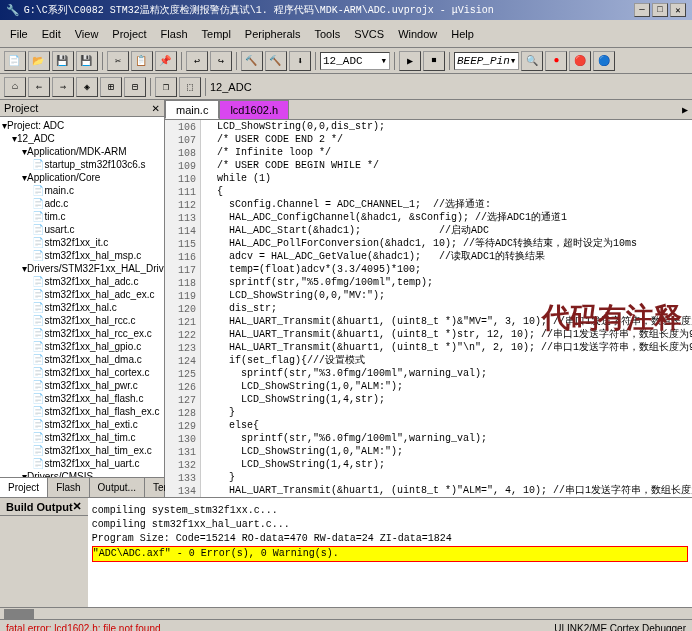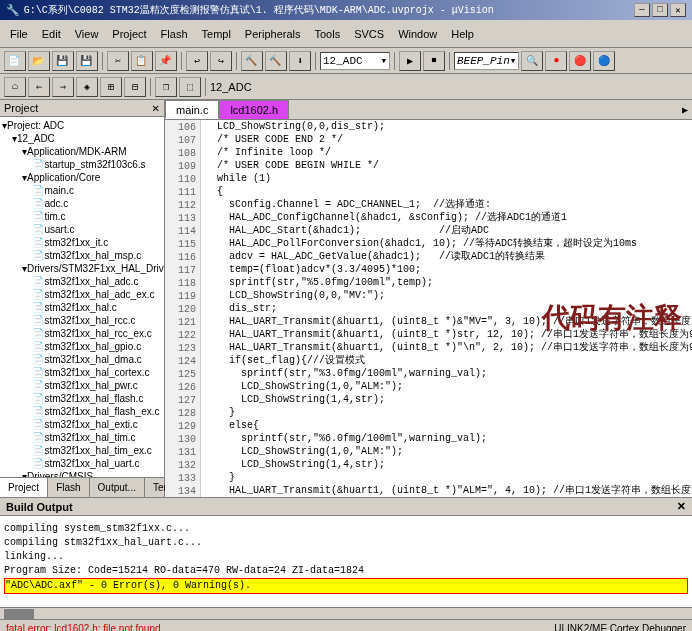--- a/index.html
+++ b/index.html
@@ -218,21 +218,21 @@
       line-height: 1.3;
       text-align: left;
       pointer-events: none;
     }
 
     
     .build-area {
       height: 110px;
       border-top: 1px solid #808080;
       display: flex;
-      flex-direction: column;
+      flex-direction: row;
     }
     .build-header {
       background: #d4d0c8;
       border-bottom: 1px solid #808080;
       padding: 2px 6px;
       font-size: 11px;
       font-family: Arial, sans-serif;
       font-weight: bold;
       display: flex;
       justify-content: space-between;
@@ -540,21 +540,20 @@
 </div>
 
 <div class="build-area">
   <div class="build-header">
     <span>Build Output</span>
     <span>✕</span>
   </div>
   <div class="build-content" id="build-content">
       <div class="build-line">compiling system_stm32f1xx.c...</div>
       <div class="build-line">compiling stm32f1xx_hal_uart.c...</div>
-      <div class="build-line">linking...</div>
       <div class="build-line">Program Size: Code=15214 RO-data=470 RW-data=24 ZI-data=1824</div>
       <div class="build-line highlight">"ADC\ADC.axf" - 0 Error(s), 0 Warning(s).</div>
     </div>
 </div>
 
 <div class="scrollbar-h">
   <div style="width:30px;height:10px;background:#808080;margin-left:4px;"></div>
 </div>
 
 <div class="bottom-status">

